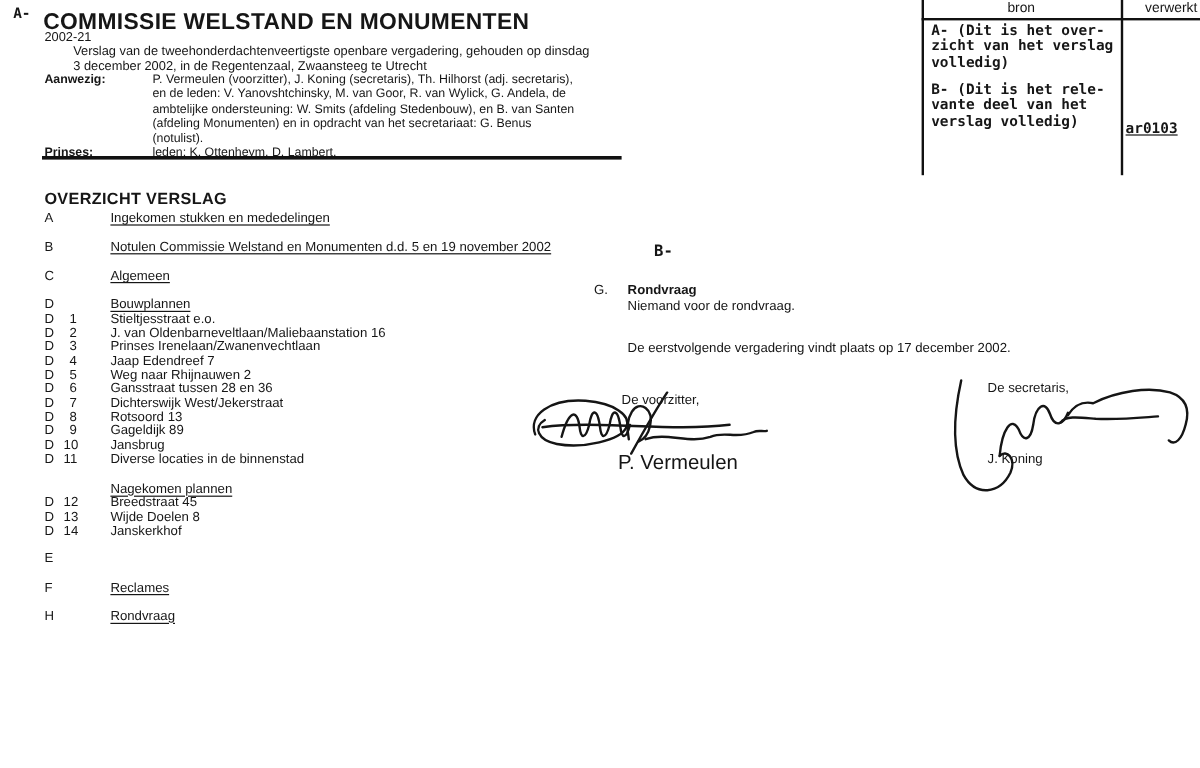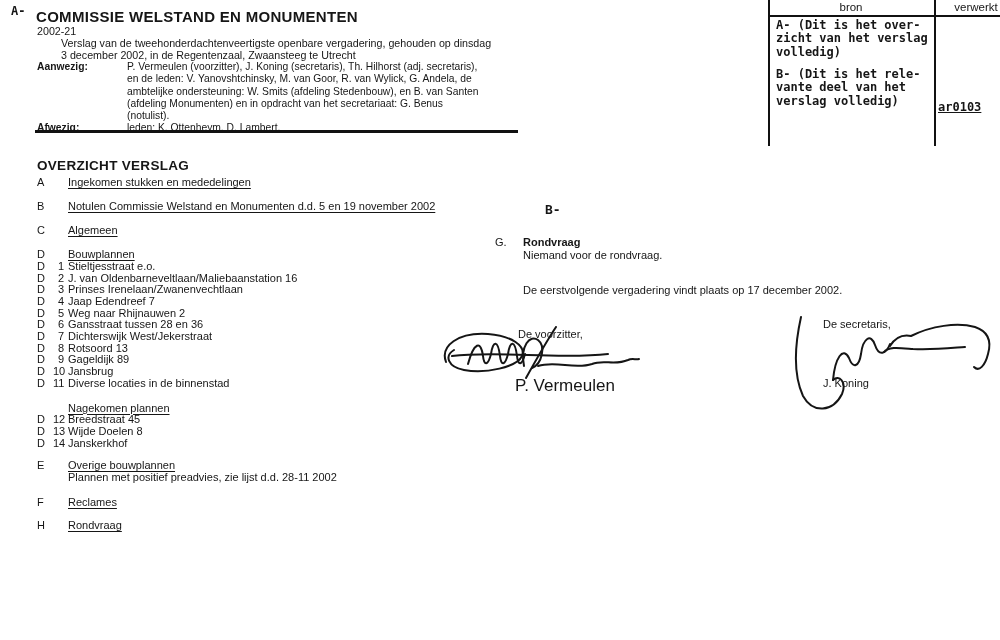--- a/index.html
+++ b/index.html
@@ -8,21 +8,21 @@
     background:#ffffff;color:#161616;
     font-family:"Liberation Sans",sans-serif;
     -webkit-font-smoothing:antialiased;
   }
   .abs{position:absolute;}
   .nowrap{white-space:nowrap;}
   .mono{font-family:"DejaVu Sans Mono","Liberation Mono",monospace;font-weight:600;}
   .u{text-decoration:underline;text-underline-offset:2px;text-decoration-thickness:1px;}
   
   .mark-a{left:11px;top:4px;font-size:12px;}
-  .doc-title{left:36px;top:8px;font-size:15px;font-weight:bold;letter-spacing:.3px;}
+  .doc-title{left:36px;top:8px;font-size:19px;font-weight:bold;letter-spacing:.3px;}
   .doc-number{left:37px;top:25px;font-size:10.7px;}
   .intro{left:37px;top:37px;font-size:10.7px;line-height:12.2px;margin-left:24px;}
   .attend{left:37px;top:61px;font-size:10.3px;line-height:12.3px;display:grid;grid-template-columns:90px auto;}
   .attend .lbl{font-weight:bold;}
   .hrule{left:35px;top:130px;width:483px;height:3px;background:#111;}
   
   .vline{width:2px;background:#111;top:0;height:146px;}
   .vline.l{left:768px;}
   .vline.m{left:934px;}
   .thead-line{left:768px;top:15px;width:232px;height:2px;background:#111;}
@@ -33,21 +33,21 @@
   .stamp-a{top:19px;}
   .stamp-b{top:68px;}
   .stamp-code{left:938px;top:100px;font-size:12px;text-decoration:underline;}
   
   .overview{left:37px;top:158px;font-size:11px;}
   .ov-heading{font-size:13.5px;font-weight:bold;letter-spacing:.3px;}
   .rows{margin-top:4px;}
   .row{display:flex;line-height:11.7px;}
   .row .lt{width:16px;flex:none;}
   .row .no{width:11px;flex:none;text-align:right;margin-right:4px;}
-  .row .tx{white-space:nowrap;}
+  .row .tx{white-space:nowrap;margin-left:24px;}
   .row .sub{white-space:nowrap;}
   .mt11{margin-top:11px;}
   .mt12{margin-top:12px;}
   .mt13{margin-top:13px;}
   
   .mark-b{left:545px;top:202px;font-size:13px;}
   .g-letter{left:495px;top:236px;font-size:11px;}
   .g-block{left:523px;top:236px;font-size:11px;line-height:13px;}
   .g-title{font-weight:bold;}
   .next-meeting{left:523px;top:284px;font-size:11px;text-align:right;}
@@ -75,21 +75,21 @@
   <div class="lbl">Aanwezig:</div>
   <div class="nowrap">P. Vermeulen (voorzitter), J. Koning (secretaris), Th. Hilhorst (adj. secretaris),</div>
   <div></div>
     <div class="nowrap">en de leden: V. Yanovshtchinsky, M. van Goor, R. van Wylick, G. Andela, de</div>
   <div></div>
     <div class="nowrap">ambtelijke ondersteuning: W. Smits (afdeling Stedenbouw), en B. van Santen</div>
   <div></div>
     <div class="nowrap">(afdeling Monumenten) en in opdracht van het secretariaat: G. Benus</div>
   <div></div>
     <div class="nowrap">(notulist).</div>
-  <div class="lbl">Afwezig:</div>
+  <div class="lbl">Prinses:</div>
   <div class="nowrap">leden: K. Ottenheym, D. Lambert.</div>
 </div>
 <div class="abs hrule"></div>
 
 <div class="abs vline l"></div>
 <div class="abs vline m"></div>
 <div class="abs thead-line"></div>
 <div class="abs th bron">bron</div>
 <div class="abs th verwerkt">verwerkt</div>
 <div class="abs mono stamp-entry stamp-a">
@@ -198,21 +198,20 @@
         <span class="tx">Wijde Doelen 8</span>
       </div>
     <div class="row">
         <span class="lt">D</span>
         <span class="no">14</span>
         <span class="tx">Janskerkhof</span>
       </div>
     <div class="row mt11">
         <span class="lt">E</span>
         <span class="no"></span>
-        <span><span class="tx u">Overige bouwplannen</span><br><span class="sub">Plannen met positief preadvies, zie lijst d.d. 28-11 2002</span></span>
       </div>
     <div class="row mt13">
         <span class="lt">F</span>
         <span class="no"></span>
         <span class="tx u">Reclames</span>
       </div>
     <div class="row mt12">
         <span class="lt">H</span>
         <span class="no"></span>
         <span class="tx u">Rondvraag</span>

